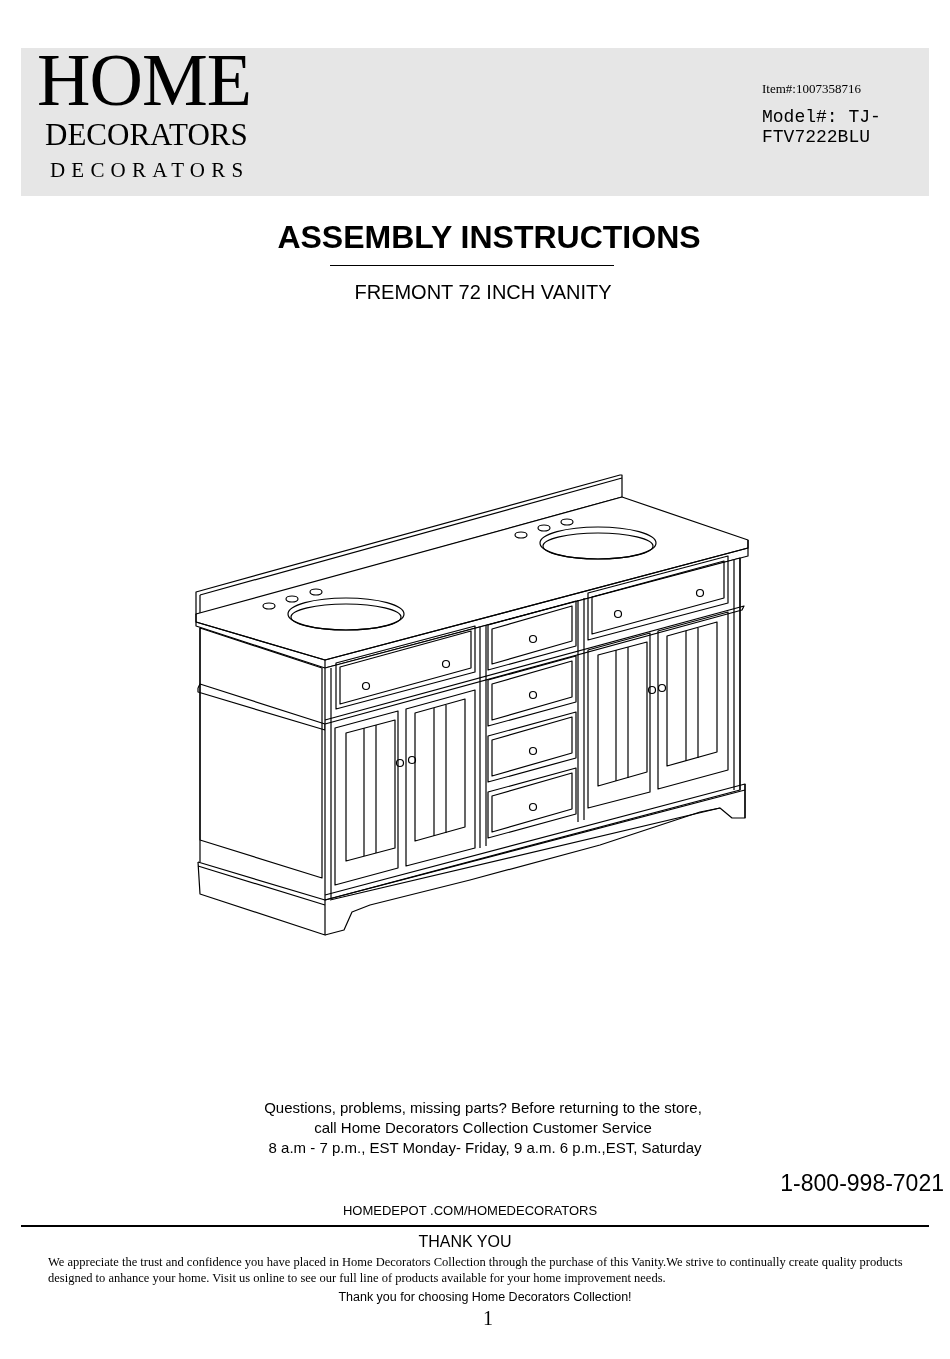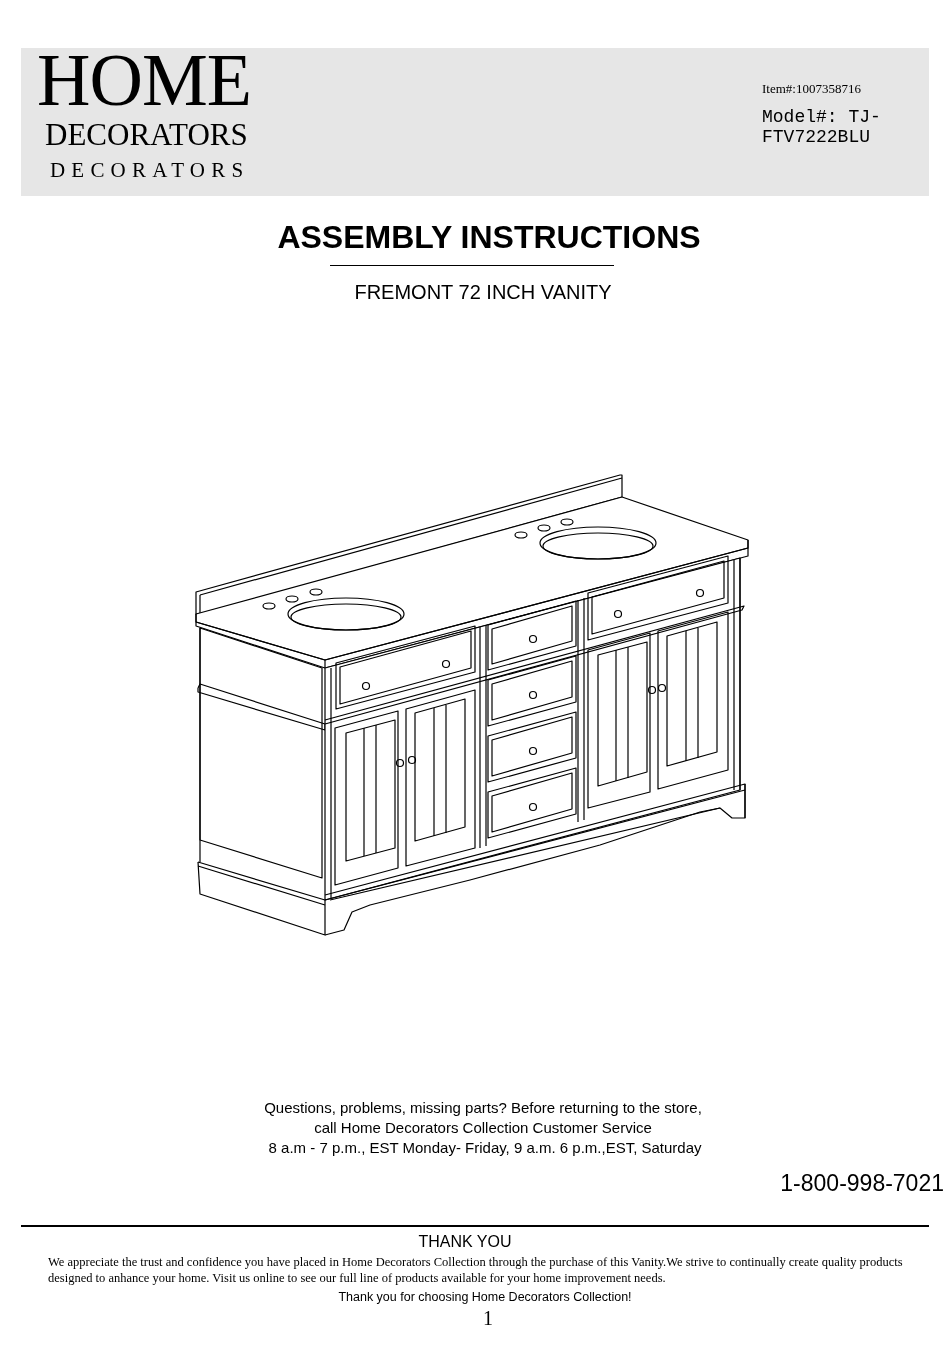--- a/index.html
+++ b/index.html
@@ -172,20 +172,21 @@
       <circle cx="662" cy="688" r="3.5"></circle>
     </g>
   </svg>
 
   <div class="support">
     <div>Questions, problems, missing parts? Before returning to the store,</div>
     <div>call Home Decorators Collection Customer Service</div>
     <div> 8 a.m - 7 p.m., EST Monday- Friday, 9 a.m. 6 p.m.,EST, Saturday</div>
   </div>
   <div class="phone">1-800-998-7021</div>
+  <div class="website">HOMEDEPOT .COM/HOMEDECORATORS</div>
 
   <div class="footer-rule"></div>
 
   <div class="thanks-head">THANK YOU</div>
   <div class="thanks-body">We appreciate the trust and confidence you have placed in Home Decorators Collection through the purchase of this Vanity.We strive to continually create quality products designed to anhance your home. Visit us online to see our full line of products available for your home improvement needs.</div>
   <div class="thanks-close">Thank you for choosing Home Decorators Collection!</div>
   <div class="page-num">1</div>
 
 </div>
 

